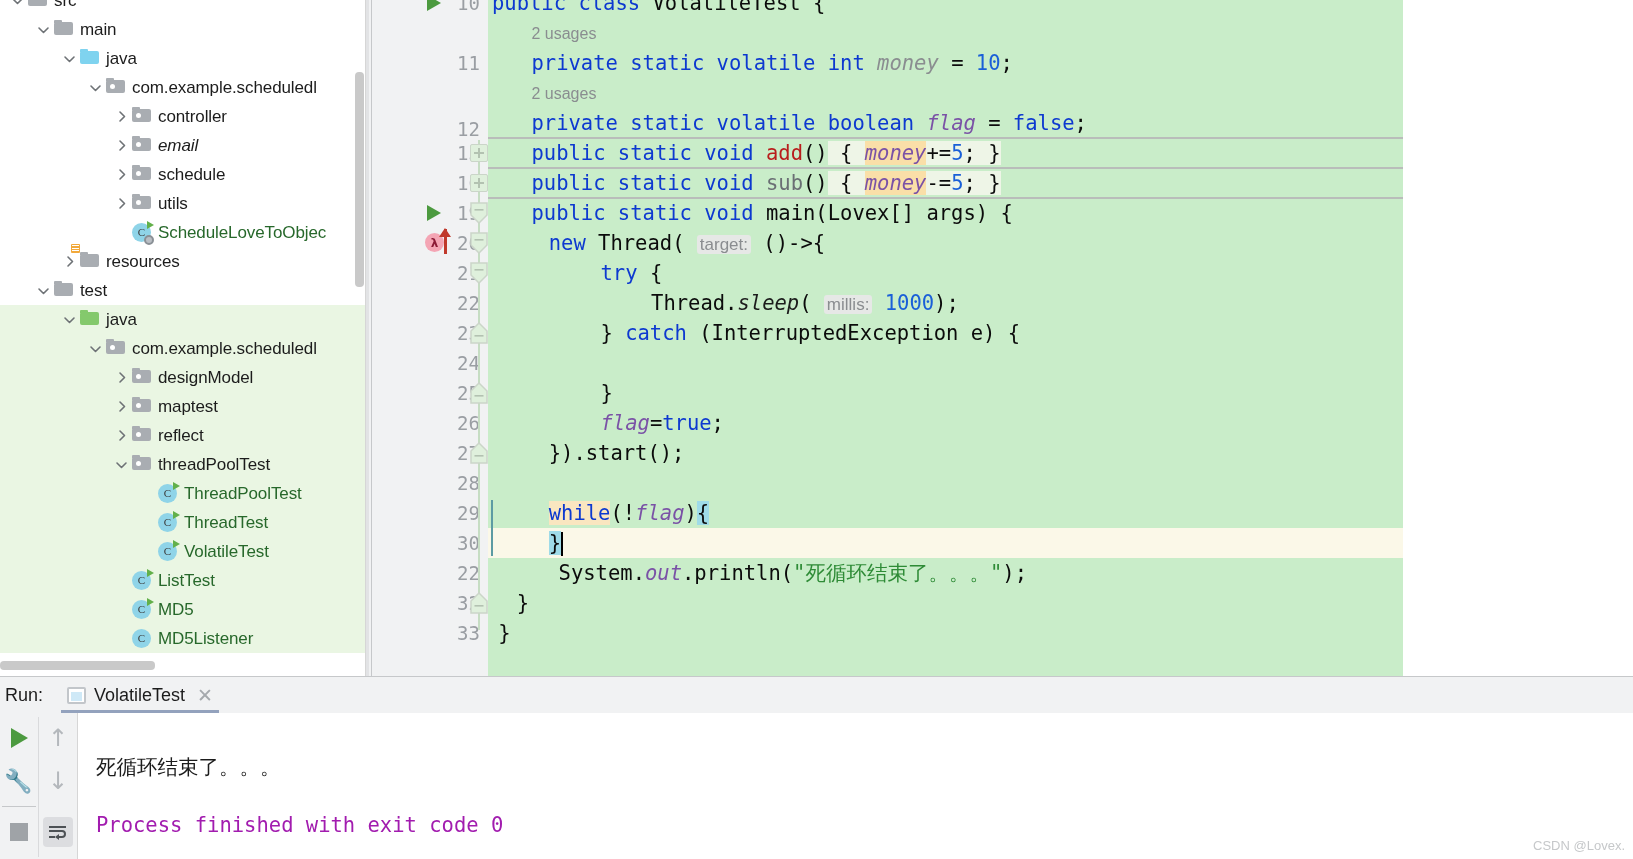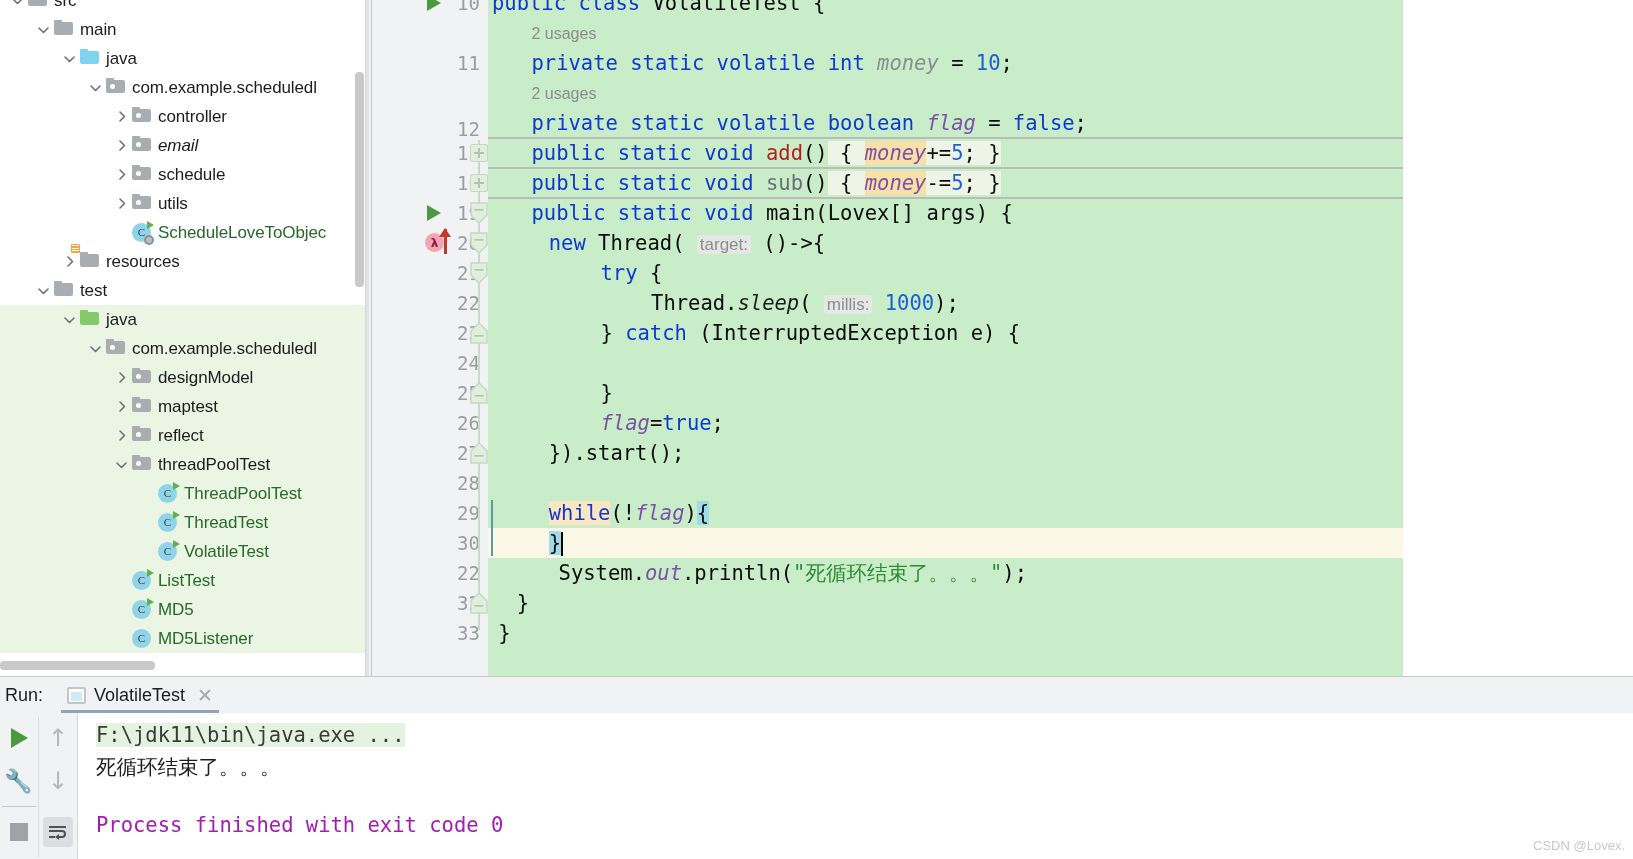--- a/index.html
+++ b/index.html
@@ -625,20 +625,19 @@
               <path d="M11 10 l-4 3 l4 3 z" fill="#4d5155"></path>
               <rect x="1" y="12" width="6" height="2" fill="#4d5155"></rect>
             </svg>
           </span>
         </div>
       </div>
     </div>
 
     <div id="run-console">
       <div id="console-left-border"></div>
-      <div class="console-line c-cmd" style="top:10px">F:\jdk11\bin\java.exe ...</div>
       <div class="console-line c-out" style="top:40px">死循环结束了。。。</div>
       <div class="console-line c-fin" style="top:100px">Process finished with exit code 0</div>
     </div>
 
     <div id="watermark">CSDN @Lovex.</div>
   </div>
 </div>
 
 </body></html>

